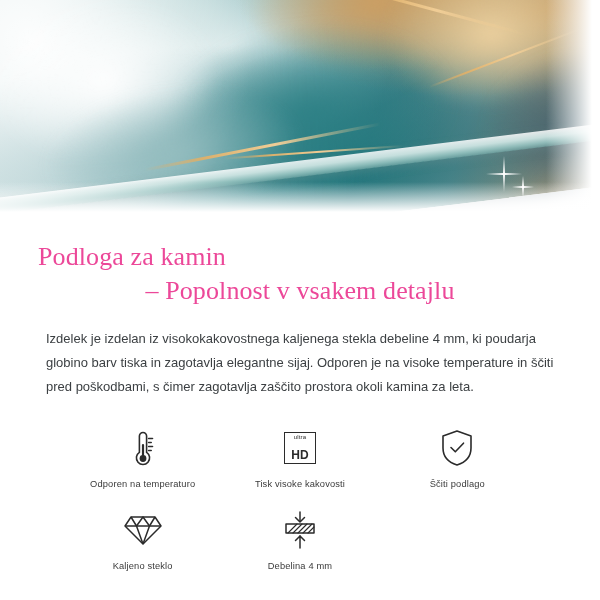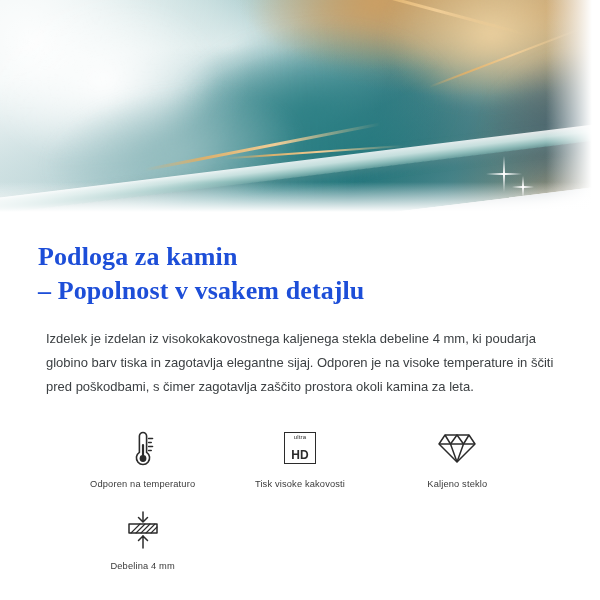--- a/index.html
+++ b/index.html
@@ -128,26 +128,26 @@
   }
 
   
   .content {
     padding: 18px 38px 0 38px;
   }
   .headline {
     font-family: "Liberation Serif", serif;
     font-size: 26px;
     line-height: 1.32;
-    color: #1d4ed8;
-    font-weight: 700;
+    color: #ec4899;
+    font-weight: 400;
     margin: 0 0 18px 0;
     letter-spacing: 0.1px;
   }
-  .headline .line2 { display: block; }
+  .headline .line2 { display: block; text-align: center; }
   .body-copy {
     font-size: 13px;
     line-height: 1.85;
     color: #3c4043;
     margin: 8px;
     max-width: 528px;
   }
 
   
   .features {
@@ -251,20 +251,29 @@
       <div class="feature">
         <div class="feature-icon">
           <div class="ultrahd-box">
             <span class="u-top">ultra</span>
             <span class="u-bot">HD</span>
           </div>
         </div>
         <div class="feature-label">Tisk visoke kakovosti</div>
       </div>
 
+      <div class="feature">
+        <div class="feature-icon">
+          <svg width="34" height="40" viewBox="0 0 34 40" fill="none" stroke="#2b2b2b" stroke-width="1.6" stroke-linecap="round" stroke-linejoin="round">
+            <path d="M17 3 L31 8 v12 c0 9 -6.4 14.6 -14 17 C9.4 34.6 3 29 3 20 V8 z"></path>
+            <path d="M11 19.5 l4.3 4.3 L23.5 15.2"></path>
+          </svg>
+        </div>
+        <div class="feature-label">Ščiti podlago</div>
+      </div>
 
       <div class="feature">
         <div class="feature-icon">
           <svg width="40" height="34" viewBox="0 0 40 34" fill="none" stroke="#2b2b2b" stroke-width="1.5" stroke-linejoin="round">
             <path d="M8 4 H32 L38 13 L20 31 L2 13 Z"></path>
             <path d="M2 13 H38"></path>
             <path d="M8 4 L13.5 13 L20 31"></path>
             <path d="M32 4 L26.5 13 L20 31"></path>
             <path d="M13.5 13 L20 4 L26.5 13"></path>
           </svg>

